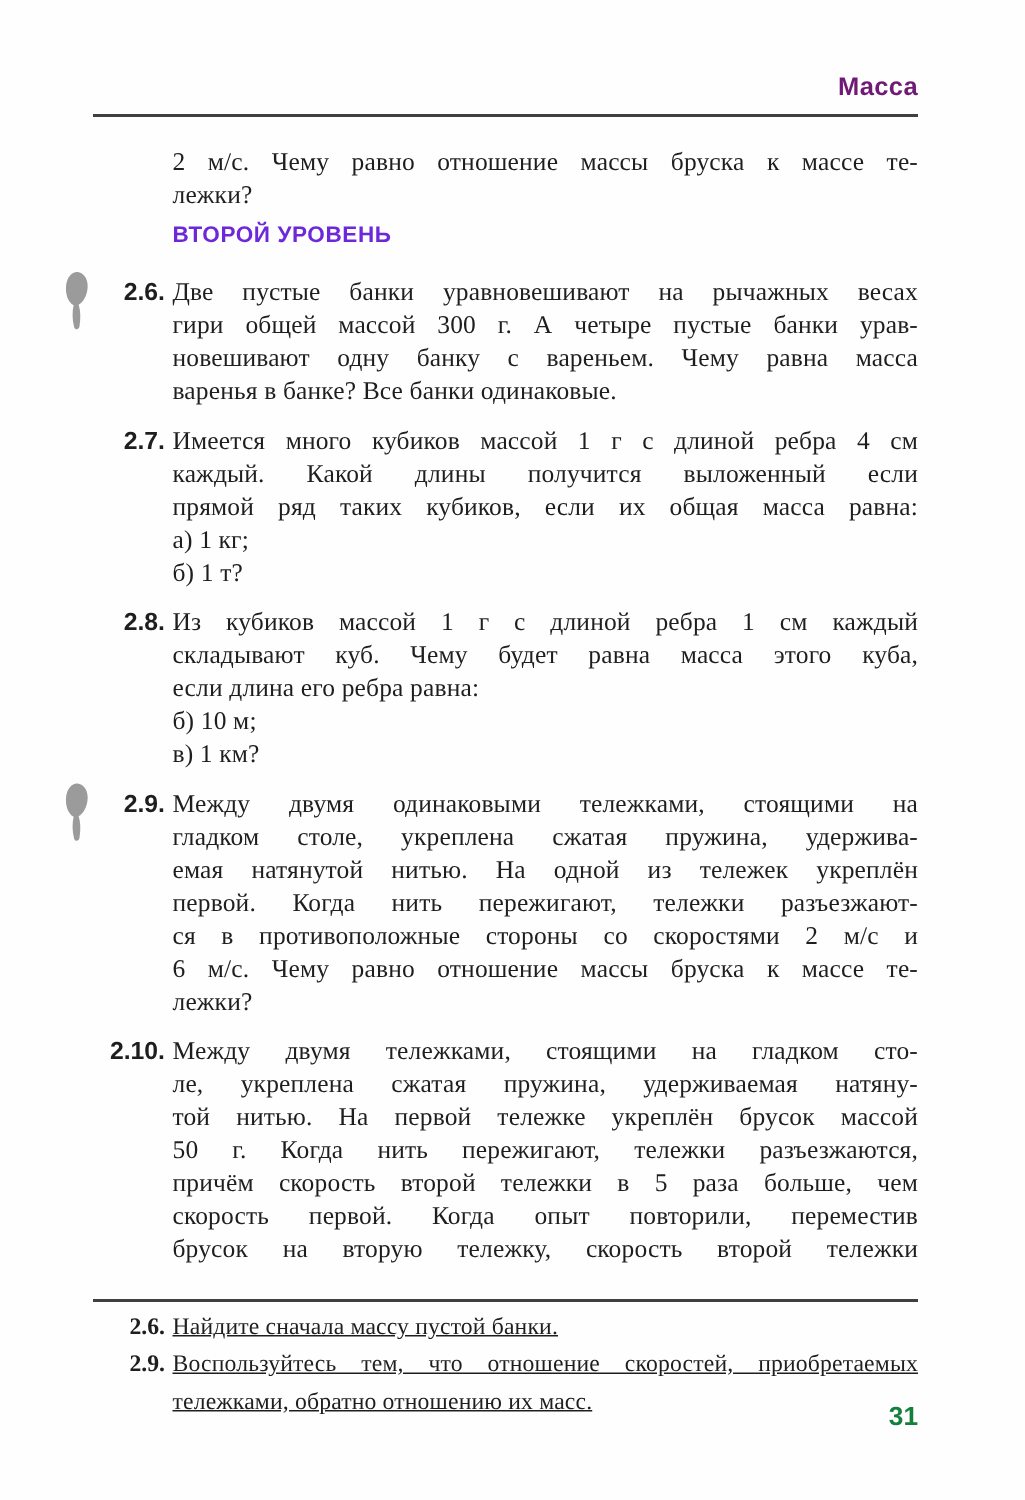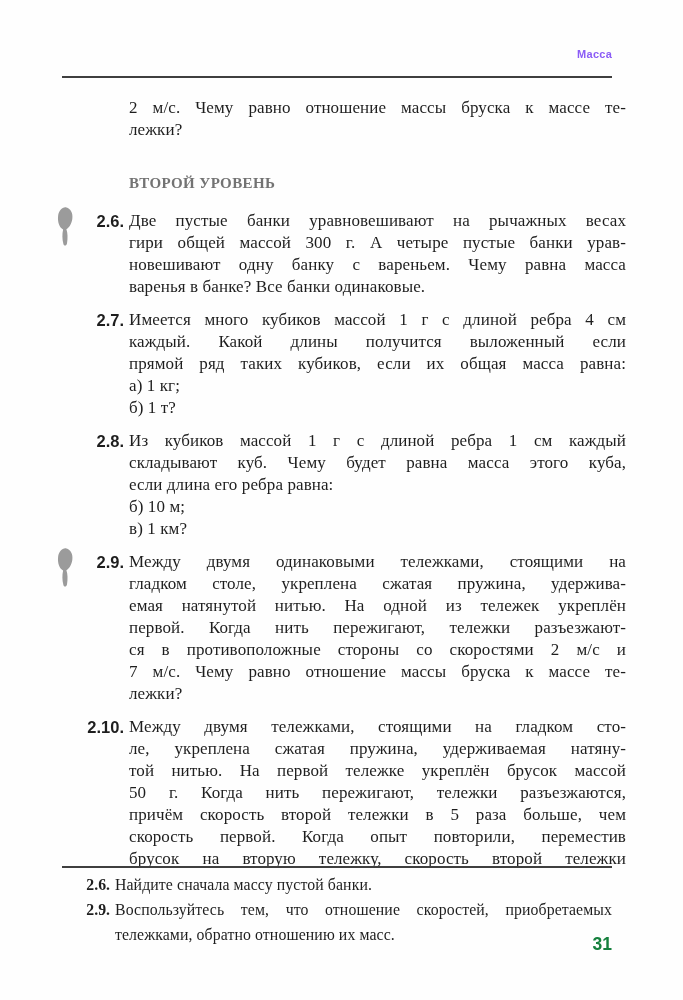--- a/index.html
+++ b/index.html
@@ -18,53 +18,53 @@
     overflow: hidden;
   }
   .running-head {
     position: absolute;
     top: 48px;
     left: 62px;
     width: 550px;
     text-align: right;
     font-family: "Liberation Sans", "DejaVu Sans", sans-serif;
     font-weight: 600;
-    font-size: 11px;
+    font-size: 17px;
     letter-spacing: 0.2px;
-    color: #8b5cf6;
+    color: #701a75;
   }
   .rule {
     position: absolute;
     left: 62px;
     width: 550px;
     height: 2px;
     background: var(--rule, #3f3f3f);
   }
   .rule-top { top: 76px; }
   .rule-bottom { top: 866px; height: 2px; }
 
   .content {
     position: absolute;
     top: 97px;
-    left: 79px;
+    left: 65px;
     width: 547px;
     font-size: 17px;
     line-height: 22px;
   }
   .indented { margin-left: 50px; width: 497px; }
 
   .section-title {
     margin-left: 50px;
-    margin-top: 31px;
+    margin-top: 5px;
     margin-bottom: 16px;
-    font-family: Liberation Serif, serif;
+    font-family: Liberation Sans, sans-serif;
     font-weight: 700;
     font-size: 15px;
     letter-spacing: 0.4px;
-    color: #737373;
+    color: #6d28d9;
   }
 
   .problem {
     position: relative;
     display: flex;
     margin-top: 11px;
   }
   .problem:first-of-type { margin-top: 0; }
   .problem-number {
     flex: 0 0 45px;
@@ -106,21 +106,21 @@
     font-size: 15.8px;
     line-height: 25px;
   }
   .hint { display: flex; }
   .hint-number {
     flex: 0 0 45px;
     text-align: right;
     font-weight: 700;
     font-family: "Liberation Serif", "DejaVu Serif", serif;
   }
-  .hint-body { flex: 0 0 497px; margin-left: 5px; }
+  .hint-body { flex: 0 0 497px; margin-left: 5px; text-decoration: underline; }
 
   .page-number {
     position: absolute;
     top: 934px;
     left: 62px;
     width: 550px;
     text-align: right;
     font-family: "Liberation Sans", "DejaVu Sans", sans-serif;
     font-weight: 700;
     font-size: 17.5px;
@@ -183,21 +183,21 @@
       <path d="M11.5 1.5 C15.5 2.5 18.2 7 17.3 13 C16.6 17.6 14.4 21.6 11.4 23.2 C12.7 27 12.9 32 12 37.5 C11.6 39.9 9.1 40.3 8.4 38 C7.1 33 7.1 27.8 8.1 23.5 C4.4 21.5 2.4 16 3.1 10 C3.8 4.4 7.5 0.6 11.5 1.5 Z" fill="#9b9b9b"></path>
     </svg>
   </span>
 <div class="problem-number">2.9.</div>
           <div class="problem-body">
             <div class="tline">Между двумя одинаковыми тележками, стоящими на</div>
             <div class="tline">гладком столе, укреплена сжатая пружина, удержива-</div>
             <div class="tline">емая натянутой нитью. На одной из тележек укреплён</div>
             <div class="tline">первой. Когда нить пережигают, тележки разъезжают-</div>
             <div class="tline">ся в противоположные стороны со скоростями 2 м/с и</div>
-            <div class="tline">7 м/с. Чему равно отношение массы бруска к массе те-</div>
+            <div class="tline">6 м/с. Чему равно отношение массы бруска к массе те-</div>
             <div class="tline flush">лежки?</div>
           </div>
         </div>
         <div class="problem">
           <div class="problem-number">2.10.</div>
           <div class="problem-body">
             <div class="tline">Между двумя тележками, стоящими на гладком сто-</div>
             <div class="tline">ле, укреплена сжатая пружина, удерживаемая натяну-</div>
             <div class="tline">той нитью. На первой тележке укреплён брусок массой</div>
             <div class="tline">50 г. Когда нить пережигают, тележки разъезжаются,</div>

